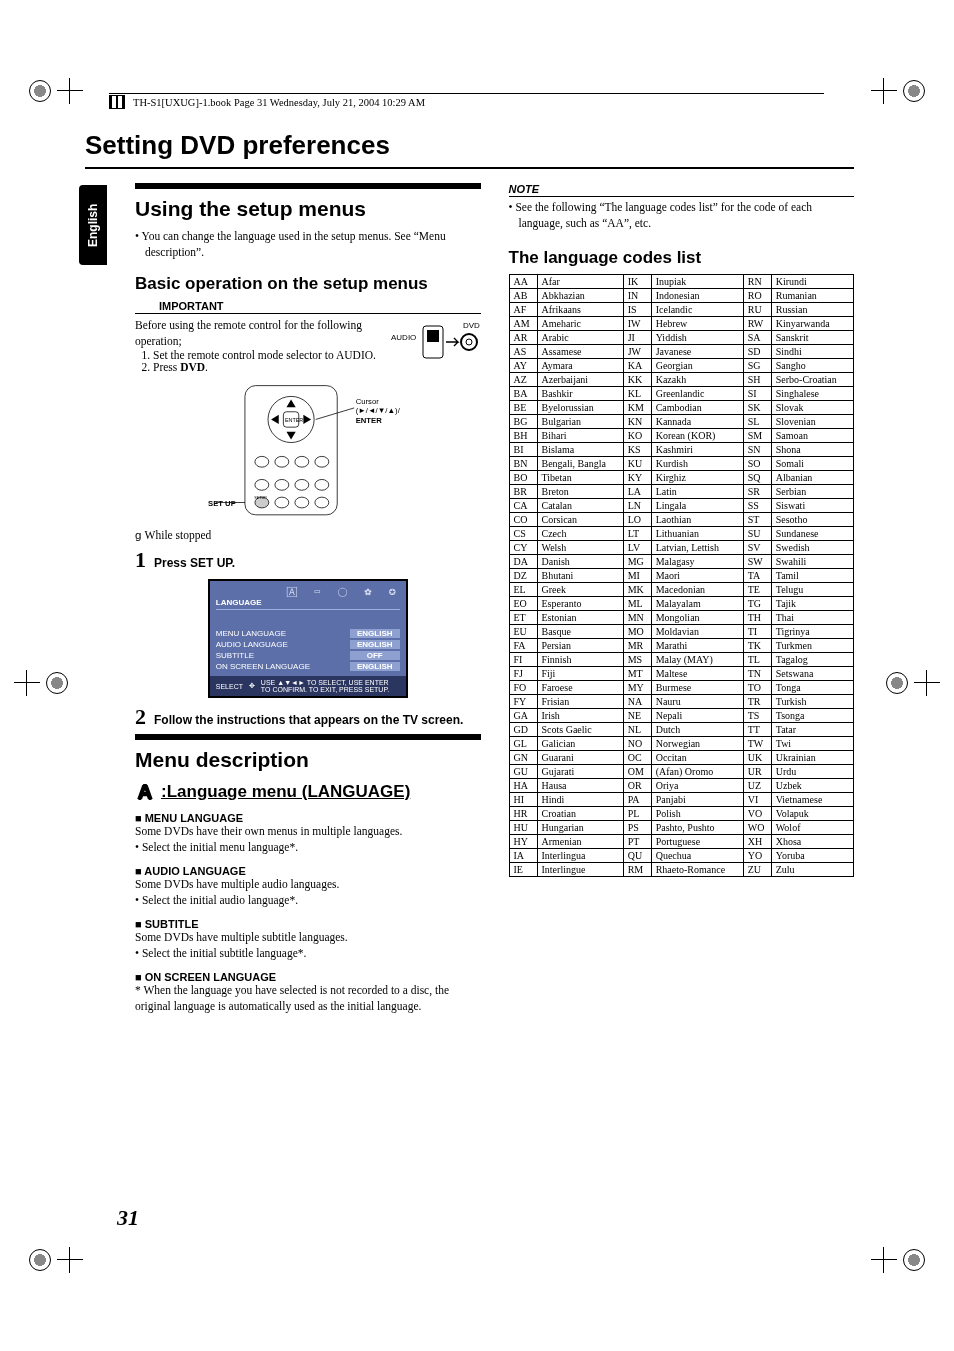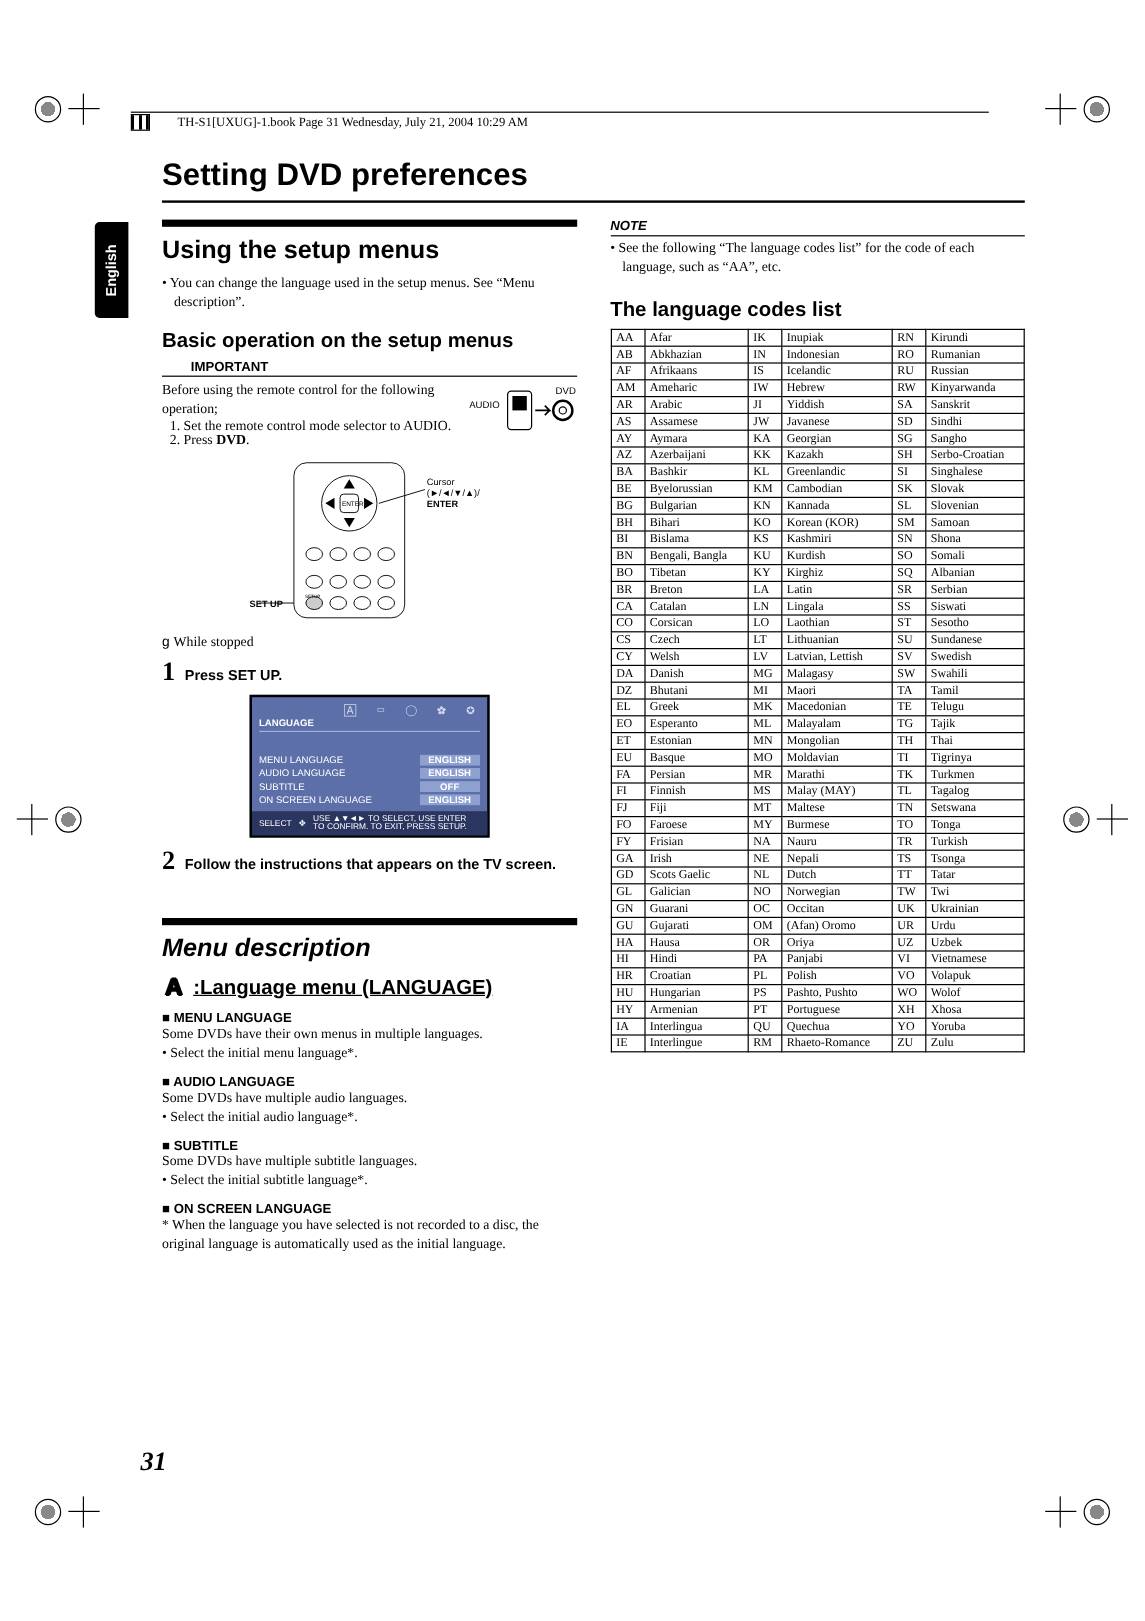--- a/index.html
+++ b/index.html
@@ -31,21 +31,21 @@
   }
   .crop-cross::before { left: 12px; top: 0; width: 1px; height: 26px; }
   .crop-cross::after  { top: 12px; left: 0; height: 1px; width: 26px; }
   .crop-wrap { display: flex; align-items: center; gap: 6px; }
 
   .header-line {
     position: absolute; top: 93px; left: 109px; right: 130px;
     border-top: 1px solid #000;
     font-size: 10.5px;
     padding-top: 1px;
-    display: flex; align-items: center; gap: 19px;
+    display: flex; align-items: center; gap: 4px;
   }
   .book-icon {
     width: 16px; height: 14px; border: 1px solid #000;
     background: linear-gradient(to right,#000 0 2px,#fff 2px 6px,#000 6px 8px,#fff 8px 12px,#000 12px 14px,#fff 14px);
     margin-right: 4px;
   }
 
   .page {
     position: absolute;
     top: 130px; left: 85px; right: 100px; bottom: 120px;
@@ -58,21 +58,20 @@
     font: bold 12px Arial, sans-serif;
     writing-mode: vertical-rl;
     transform: rotate(180deg);
     display: flex; align-items: center; justify-content: center;
     border-radius: 0 4px 4px 0;
   }
   h1.main {
     font: bold 26px Arial, sans-serif;
     border-bottom: 2px solid #000;
     padding-bottom: 6px;
-    margin-left: 50px;
     margin-bottom: 14px;
   }
   .cols {
     display: flex; gap: 28px;
     margin-left: 50px;
   }
   .col { flex: 1 1 0; min-width: 0; }
   .sect-bar {
     font: 900 21px Arial, sans-serif;
     border-top: 6px solid #000;
@@ -307,21 +306,21 @@
             <span style="flex:1">USE ▲▼◄► TO SELECT, USE ENTER TO CONFIRM. TO EXIT, PRESS SETUP.</span>
           </div>
         </div>
       </div>
 
       <div class="step-line">
         <span class="step-num">2</span>
         <span class="step-txt">Follow the instructions that appears on the TV screen.</span>
       </div>
 
-      <div class="sect-bar" style="margin-top:35px;font-style:italic;">Menu description</div>
+      <div class="sect-bar" style="margin-top:4px;">Menu description</div>
 
       <div class="menu-head">
         <span class="menu-icon"></span>
         <span>:Language menu (LANGUAGE)</span>
       </div>
 
       <div class="blksq">MENU LANGUAGE</div>
       <p class="body-serif">Some DVDs have their own menus in multiple languages.</p>
       <p class="bullet body-serif">Select the initial menu language*.</p>
 

